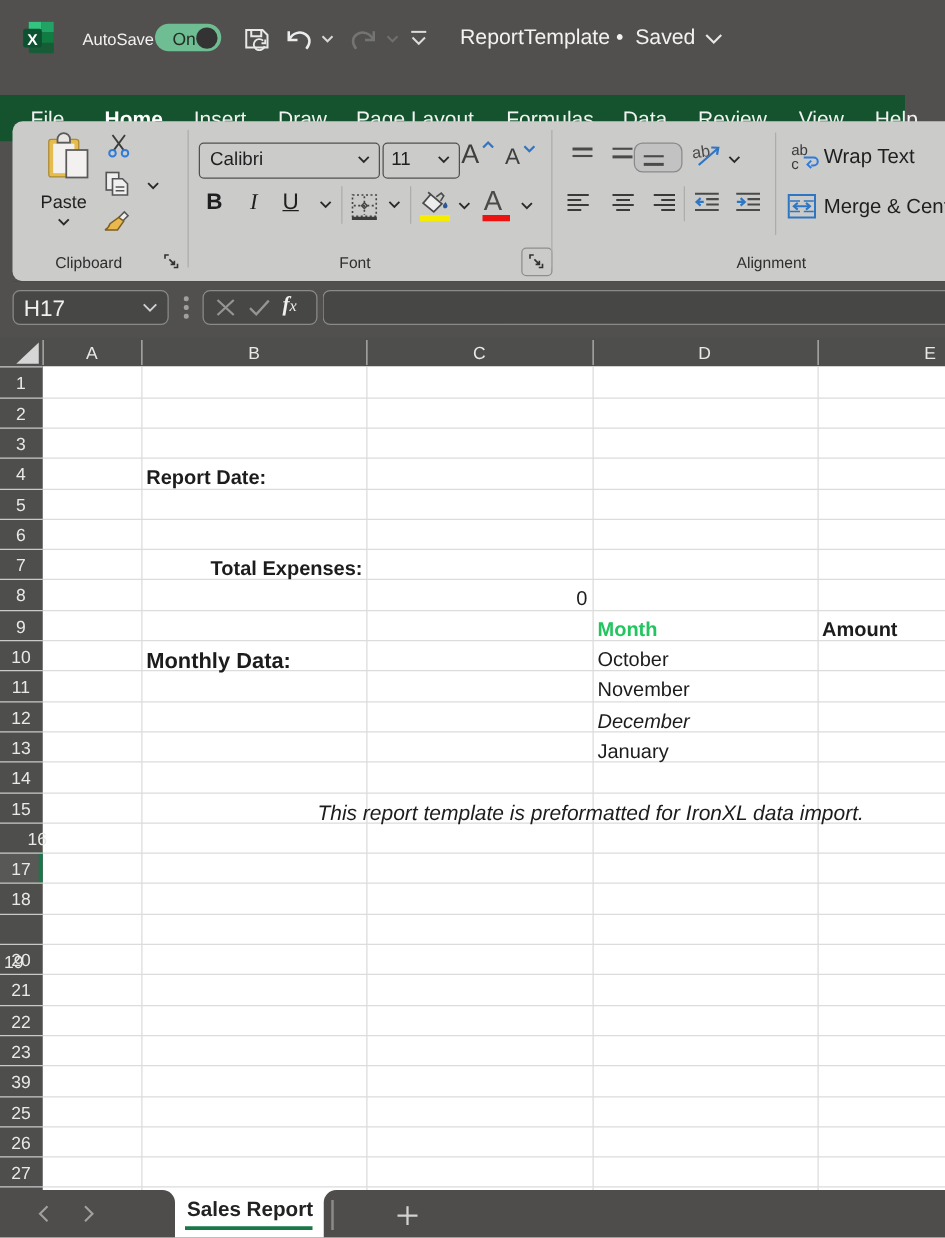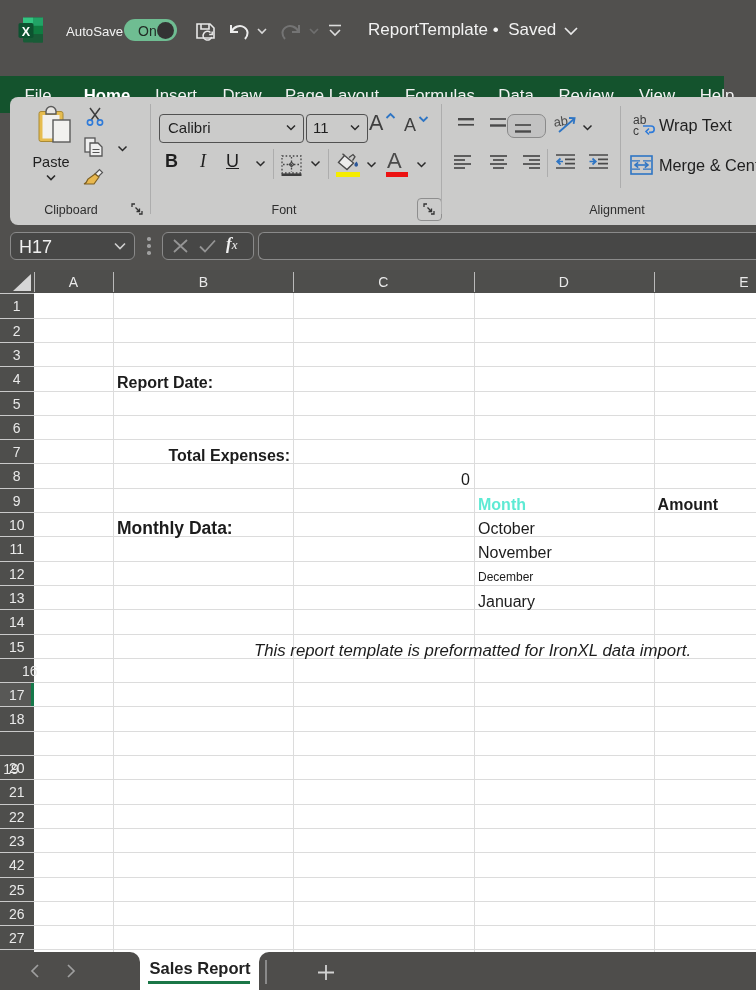--- a/index.html
+++ b/index.html
@@ -305,21 +305,21 @@
   <div class="abs" style="left:0;top:339.2px;width:33.5px;height:24.30px;line-height:26.30px;text-align:center;font-size:14px;color:#e9e9e9;">14</div>
   <div class="abs" style="left:0;top:363.5px;width:33.5px;height:24.30px;line-height:26.30px;text-align:center;font-size:14px;color:#e9e9e9;">15</div>
   <div class="abs" style="left:0;top:387.8px;width:33.5px;height:24.30px;line-height:26.30px;text-align:center;font-size:14px;color:#e9e9e9;padding-left:13px;">16</div>
   <div class="abs" style="left:0;top:412.1px;width:33.5px;height:24.30px;line-height:26.30px;text-align:center;font-size:14px;color:#e9e9e9;">17</div>
   <div class="abs" style="left:0;top:436.4px;width:33.5px;height:24.30px;line-height:26.30px;text-align:center;font-size:14px;color:#e9e9e9;">18</div>
   <div class="abs" style="left:0;top:486px;width:22px;height:24.30px;line-height:26.30px;text-align:center;font-size:14px;color:#e9e9e9;">19</div>
   <div class="abs" style="left:0;top:485.0px;width:33.5px;height:24.30px;line-height:26.30px;text-align:center;font-size:14px;color:#e9e9e9;">20</div>
   <div class="abs" style="left:0;top:509.3px;width:33.5px;height:24.30px;line-height:26.30px;text-align:center;font-size:14px;color:#e9e9e9;">21</div>
   <div class="abs" style="left:0;top:533.6px;width:33.5px;height:24.30px;line-height:26.30px;text-align:center;font-size:14px;color:#e9e9e9;">22</div>
   <div class="abs" style="left:0;top:557.9px;width:33.5px;height:24.30px;line-height:26.30px;text-align:center;font-size:14px;color:#e9e9e9;">23</div>
-  <div class="abs" style="left:0;top:582.2px;width:33.5px;height:24.30px;line-height:26.30px;text-align:center;font-size:14px;color:#e9e9e9;">42</div>
+  <div class="abs" style="left:0;top:582.2px;width:33.5px;height:24.30px;line-height:26.30px;text-align:center;font-size:14px;color:#e9e9e9;">39</div>
   <div class="abs" style="left:0;top:606.5px;width:33.5px;height:24.30px;line-height:26.30px;text-align:center;font-size:14px;color:#e9e9e9;">25</div>
   <div class="abs" style="left:0;top:630.8px;width:33.5px;height:24.30px;line-height:26.30px;text-align:center;font-size:14px;color:#e9e9e9;">26</div>
   <div class="abs" style="left:0;top:655.1px;width:33.5px;height:24.30px;line-height:26.30px;text-align:center;font-size:14px;color:#e9e9e9;">27</div>
   <div class="abs" style="left:0;top:23.3px;width:33.5px;height:1px;background:#c9c9c9;"></div>
   <div class="abs" style="left:0;top:47.6px;width:33.5px;height:1px;background:#c9c9c9;"></div>
   <div class="abs" style="left:0;top:71.9px;width:33.5px;height:1px;background:#c9c9c9;"></div>
   <div class="abs" style="left:0;top:96.2px;width:33.5px;height:1px;background:#c9c9c9;"></div>
   <div class="abs" style="left:0;top:120.5px;width:33.5px;height:1px;background:#c9c9c9;"></div>
   <div class="abs" style="left:0;top:144.8px;width:33.5px;height:1px;background:#c9c9c9;"></div>
   <div class="abs" style="left:0;top:169.1px;width:33.5px;height:1px;background:#c9c9c9;"></div>
@@ -371,26 +371,26 @@
   <div class="abs" style="left:33.5px;top:533.6px;width:722.5px;height:1px;background:#dcdcdc;"></div>
   <div class="abs" style="left:33.5px;top:557.9px;width:722.5px;height:1px;background:#dcdcdc;"></div>
   <div class="abs" style="left:33.5px;top:582.2px;width:722.5px;height:1px;background:#dcdcdc;"></div>
   <div class="abs" style="left:33.5px;top:606.5px;width:722.5px;height:1px;background:#dcdcdc;"></div>
   <div class="abs" style="left:33.5px;top:630.8px;width:722.5px;height:1px;background:#dcdcdc;"></div>
   <div class="abs" style="left:33.5px;top:655.1px;width:722.5px;height:1px;background:#dcdcdc;"></div>
   <div class="abs" style="left:33.5px;top:679.4px;width:722.5px;height:1px;background:#dcdcdc;"></div>
   <div class="txt" style="left:117px;top:96.2px;height:24.30px;line-height:33.40px;font-size:16px;color:#1c1c1c;font-weight:bold;">Report Date:</div>
   <div class="txt" style="left:113px;top:169.1px;height:24.30px;line-height:33.40px;font-size:16px;color:#1c1c1c;font-weight:bold;width:177px;text-align:right;">Total Expenses:</div>
   <div class="txt" style="left:293px;top:193.4px;height:24.30px;line-height:33.40px;font-size:16px;color:#1c1c1c;width:177px;text-align:right;">0</div>
-  <div class="txt" style="left:478px;top:217.7px;height:24.30px;line-height:33.40px;font-size:16px;color:#5eead4;font-weight:bold;">Month</div>
+  <div class="txt" style="left:478px;top:217.7px;height:24.30px;line-height:33.40px;font-size:16px;color:#22c55e;font-weight:bold;">Month</div>
   <div class="txt" style="left:657.6px;top:217.7px;height:24.30px;line-height:33.40px;font-size:16px;color:#1c1c1c;font-weight:bold;">Amount</div>
   <div class="txt" style="left:117px;top:242.0px;height:24.30px;line-height:33.40px;font-size:17.5px;color:#1c1c1c;font-weight:bold;">Monthly Data:</div>
   <div class="txt" style="left:478px;top:242.0px;height:24.30px;line-height:33.40px;font-size:16px;color:#1c1c1c;">October</div>
   <div class="txt" style="left:478px;top:266.3px;height:24.30px;line-height:33.40px;font-size:16px;color:#1c1c1c;">November</div>
-  <div class="txt" style="left:478px;top:290.6px;height:24.30px;line-height:33.40px;font-size:12px;color:#1c1c1c;">December</div>
+  <div class="txt" style="left:478px;top:290.6px;height:24.30px;line-height:33.40px;font-size:16px;color:#1c1c1c;font-style:italic;">December</div>
   <div class="txt" style="left:478px;top:314.9px;height:24.30px;line-height:33.40px;font-size:16px;color:#1c1c1c;">January</div>
   <div class="txt" style="left:472.5px;top:363.5px;height:24.30px;line-height:33.40px;font-size:16.8px;color:#1c1c1c;font-style:italic;transform:translateX(-50%);">This report template is preformatted for IronXL data import.</div>
 </div>
 
 <div id="tabbar" class="abs" style="left:0;top:952px;width:756px;height:38px;background:#ffffff;">
   <div class="abs" style="left:0;top:0;width:140px;height:38px;background:#4e4d4b;border-radius:0 10px 0 0;"></div>
   <div class="abs" style="left:259px;top:0;width:497px;height:38px;background:#4e4d4b;border-radius:10px 0 0 0;"></div>
 
   <svg class="abs" style="left:29px;top:11px;" width="11" height="16" viewBox="0 0 11 16" fill="none" stroke="#9f9f9f" stroke-width="1.7">
       <path d="M9 2 L3 8 L9 14"></path>

